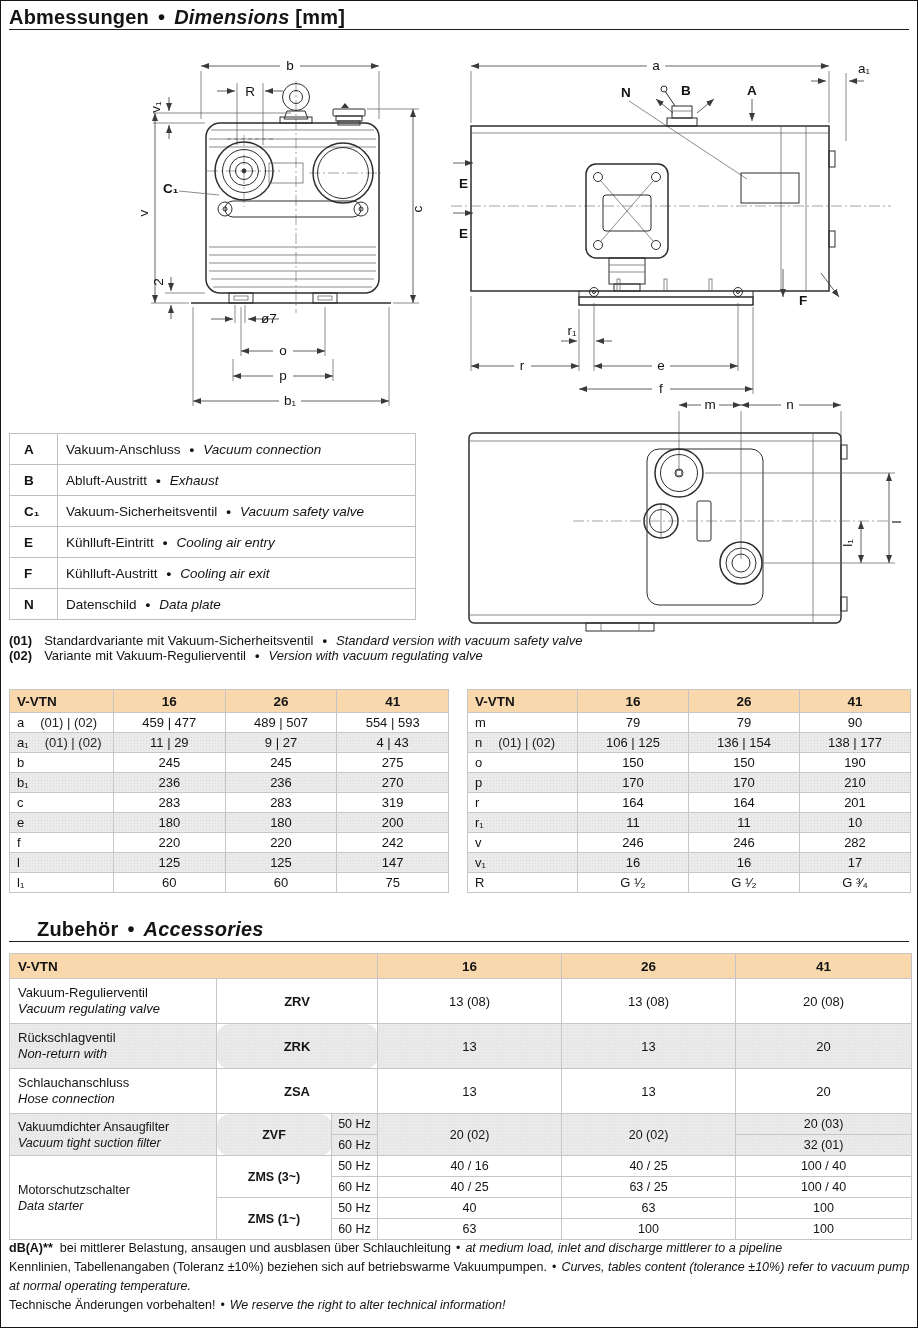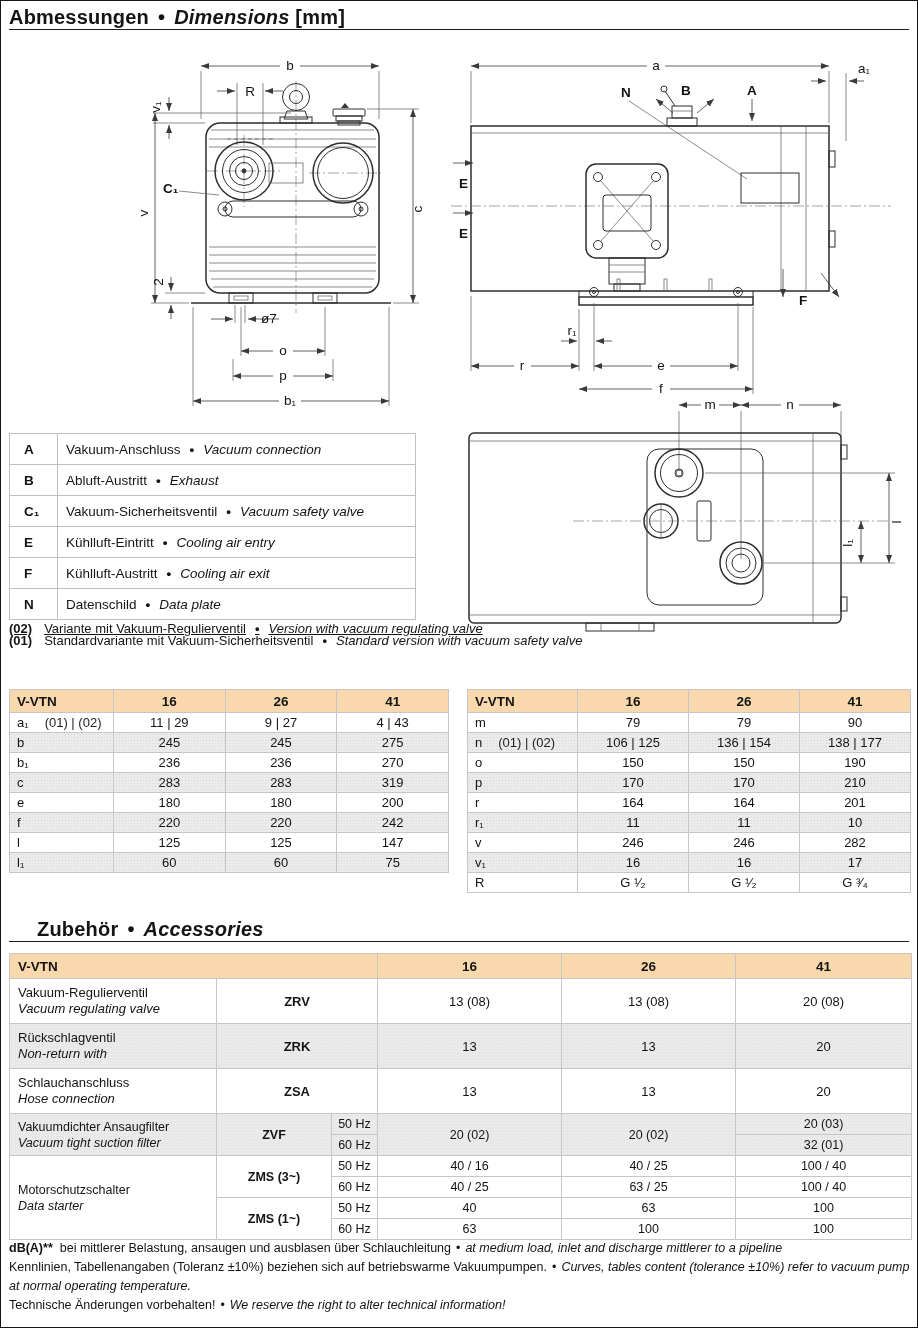--- a/index.html
+++ b/index.html
@@ -29,21 +29,21 @@
   .dimtab tbody tr:nth-child(even){background:var(--grayrow);
       background-image:radial-gradient(#d7d7d7 .6px,transparent .7px);background-size:3px 3px;}
   .dimtab .note{margin-left:16px;color:#222;}
   
   .acctab{font-size:13px;}
   .acctab th,.acctab td{border:1px solid #c6c6c6;text-align:center;padding:0;}
   .acctab th{background:var(--peach);height:24px;font-size:13.5px;}
   .acctab th.lab{text-align:left;padding-left:8px;}
   .acctab td.name{text-align:left;padding:2px 8px;line-height:16px;}
   .acctab td.name .en{font-style:italic;}
-  .acctab td.code{font-weight:bold;}
+  .acctab td.code{font-weight:bold;border-radius:13px;}
   .acctab tr.main td{height:40px;}
   .acctab tr.sub td{height:20px;font-size:12.5px;}
   .acctab tr.gray td{background:var(--grayrow);
       background-image:radial-gradient(#d7d7d7 .6px,transparent .7px);background-size:3px 3px;}
   
   .fnotes{font-size:12.5px;line-height:19px;}
   .fnb{font-weight:bold;margin-right:7px;}
   .fni{font-style:italic;}
   .fnbu{margin:0 5px;}
   
@@ -377,41 +377,47 @@
       <tr>
         <td class="k">N</td>
         <td><span>Datenschild</span><span class="bu">•</span><span class="en">Data plate</span></td>
       </tr>
     </tbody>
   </table>
 
   <div class="abs vnote" style="left:8px;top:632px;">
     <span class="k">(01)</span><span>Standardvariante mit Vakuum-Sicherheitsventil</span><span class="bu">•</span><span class="en">Standard version with vacuum safety valve</span>
   </div>
-  <div class="abs vnote" style="left:8px;top:620px;text-decoration:underline;">
+  <div class="abs vnote" style="left:8px;top:647px;">
     <span class="k">(02)</span><span>Variante mit Vakuum-Regulierventil</span><span class="bu">•</span><span class="en">Version with vacuum regulating valve</span>
   </div>
 
   <table class="dimtab abs" style="left:8px;top:688px;width:440px;">
     <colgroup>
         <col style="width:104px">
         <col>
         <col>
         <col>
       </colgroup>
     <thead>
         <tr>
       <th class="lab">V-VTN</th>
       <th>16</th>
       <th>26</th>
       <th>41</th>
     </tr>
       </thead>
     <tbody>
       <tr>
+          <td class="lab"><span>a</span><span class="note">(01) | (02)</span></td>
+          <td>459 | 477</td>
+          <td>489 | 507</td>
+          <td>554 | 593</td>
+        </tr>
+      <tr>
           <td class="lab"><span>a₁</span><span class="note">(01) | (02)</span></td>
           <td>11 | 29</td>
           <td>9 | 27</td>
           <td>4 | 43</td>
         </tr>
       <tr>
           <td class="lab"><span>b</span><span class="note"></span></td>
           <td>245</td>
           <td>245</td>
           <td>275</td>

